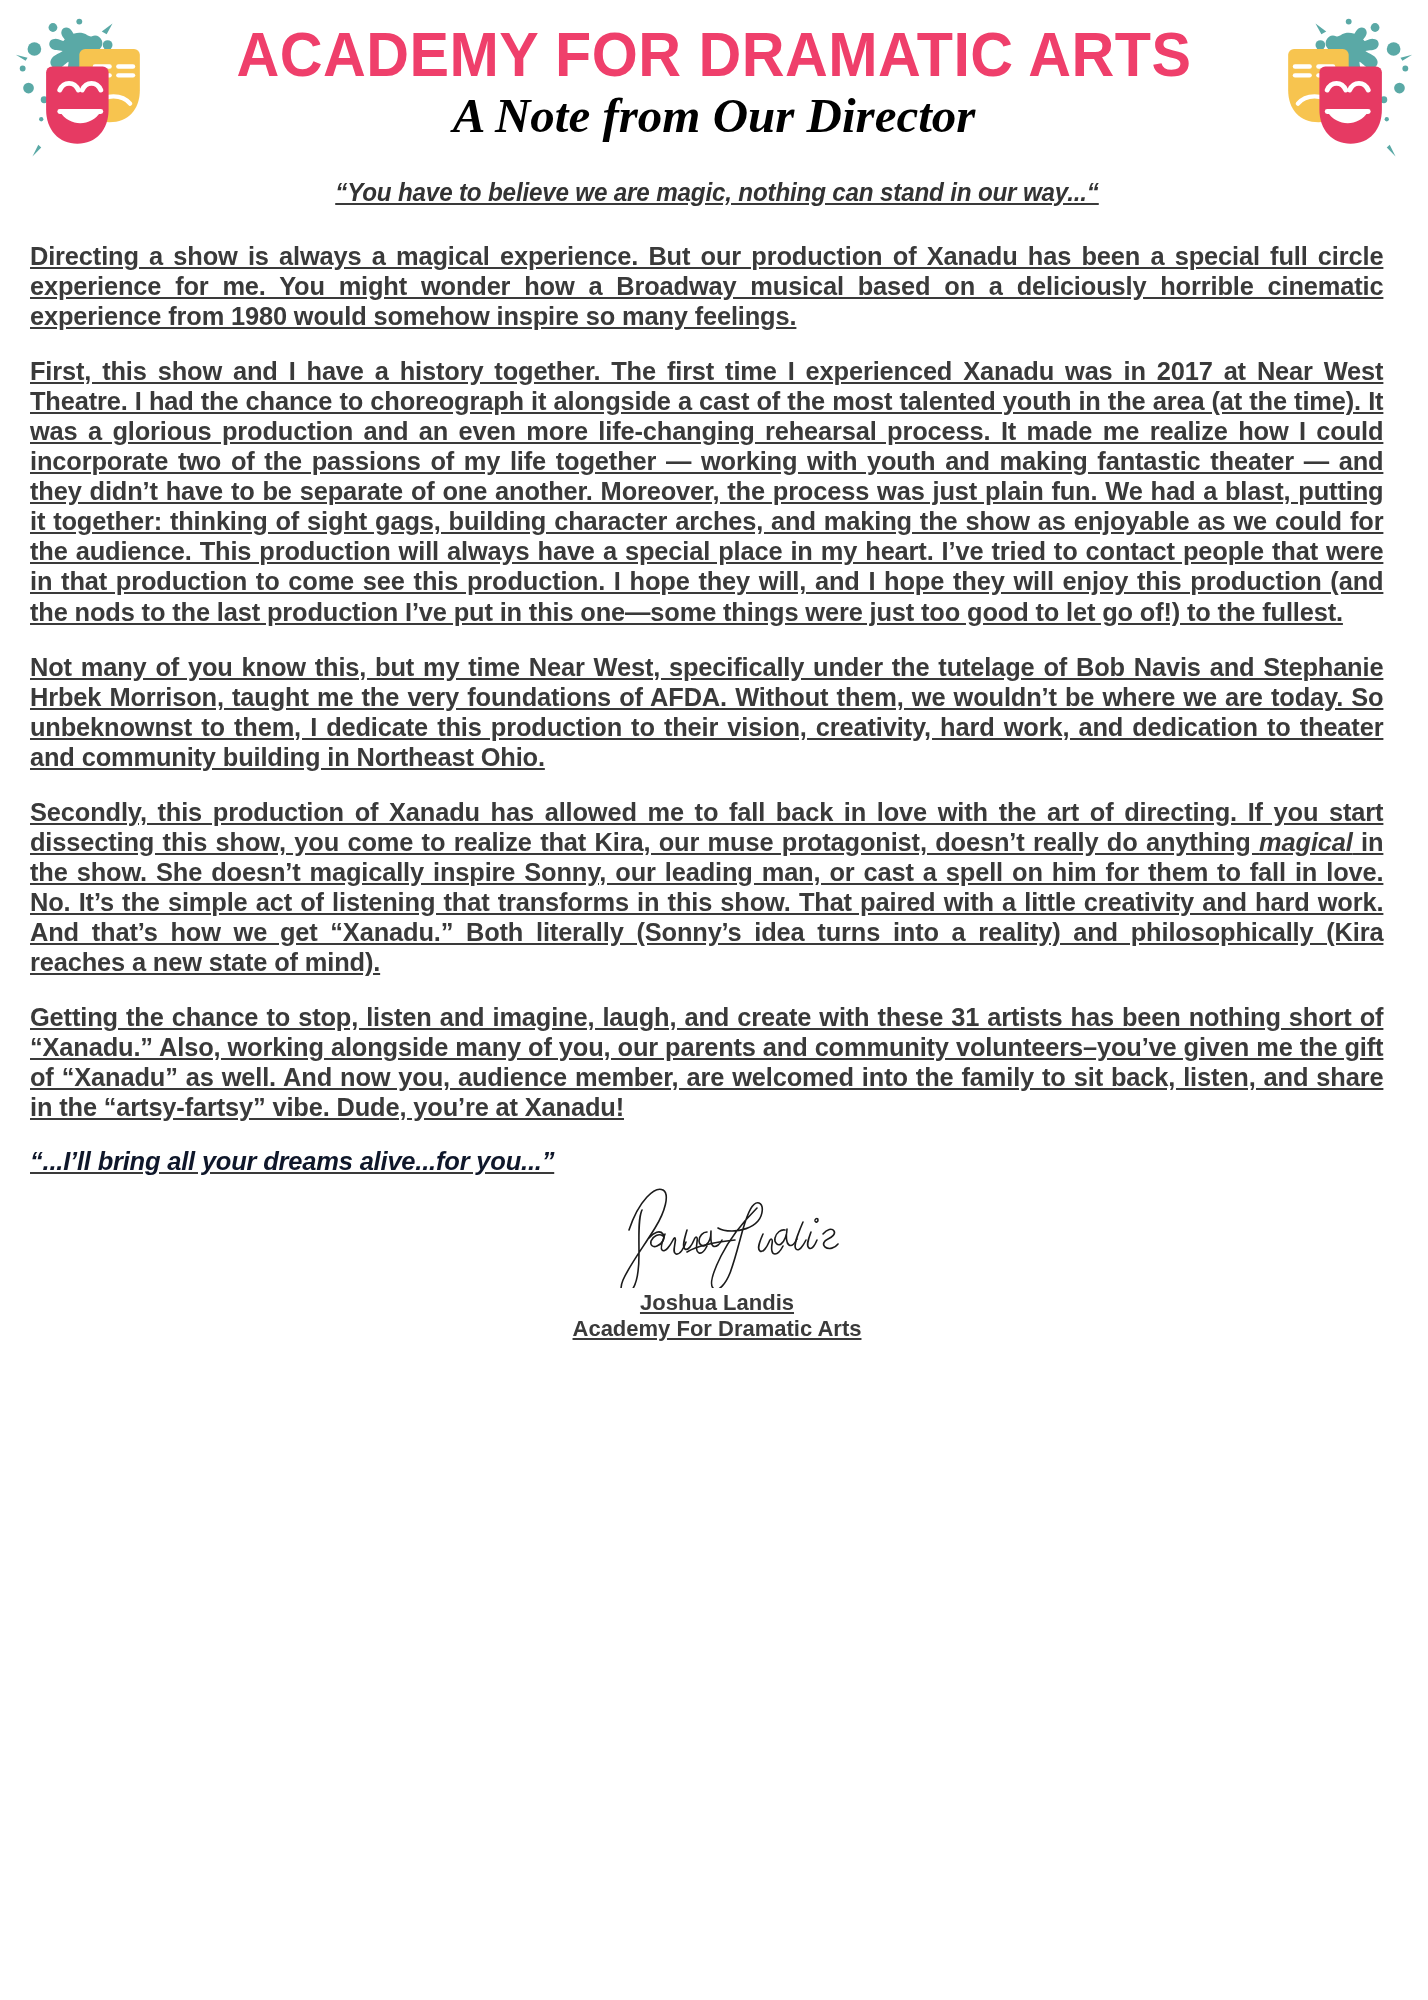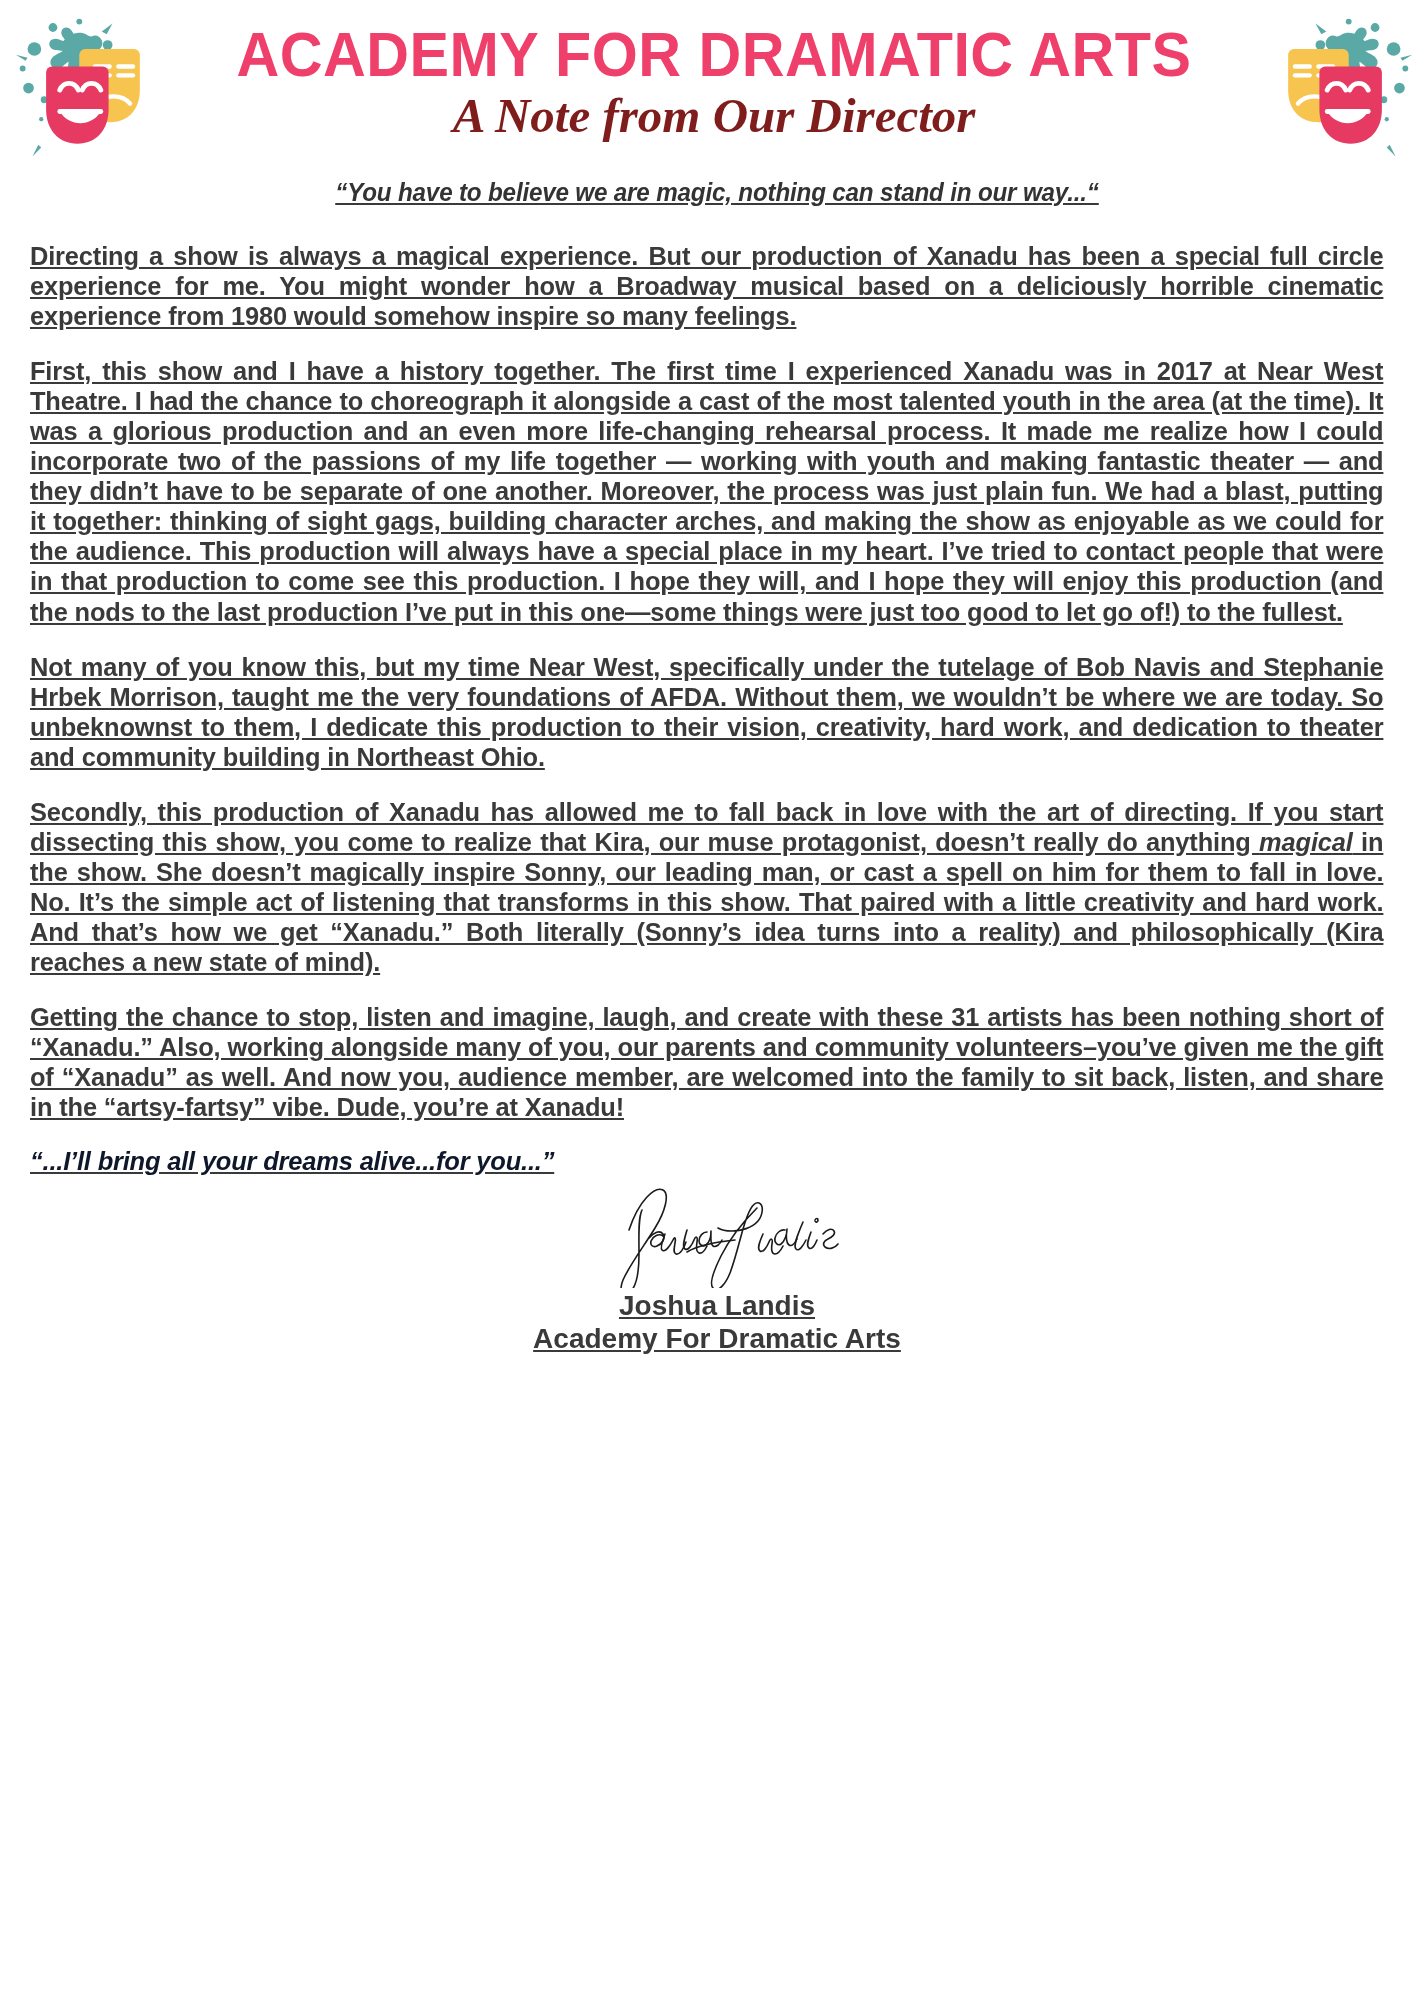--- a/index.html
+++ b/index.html
@@ -57,21 +57,21 @@
     text-transform: uppercase;
     white-space: nowrap;
     transform: scaleX(0.94);
   }
   .title-sub {
     font-family: "Liberation Serif", serif;
     font-weight: bold;
     font-style: italic;
     font-size: 49px;
     line-height: 1.15;
-    color: #7f1d1d;
+    color: #000000;
     margin-top: 2px;
     white-space: nowrap;
   }
 
   
   .content {
     position: absolute;
     left: 30px;
     right: 24px;
     top: 178px;
@@ -118,21 +118,21 @@
   }
   .signature-wrap svg {
     width: 300px;
     height: 110px;
     display: inline-block;
   }
 
   .signoff {
     text-align: center;
     font-weight: bold;
-    font-size: 28px;
+    font-size: 22px;
     line-height: 1.17;
     color: #3a3a3a;
     margin-top: -2px;
   }
   .signoff div { white-space: nowrap; }
 </style>
 </head>
 <body>
 
 <div class="page">

